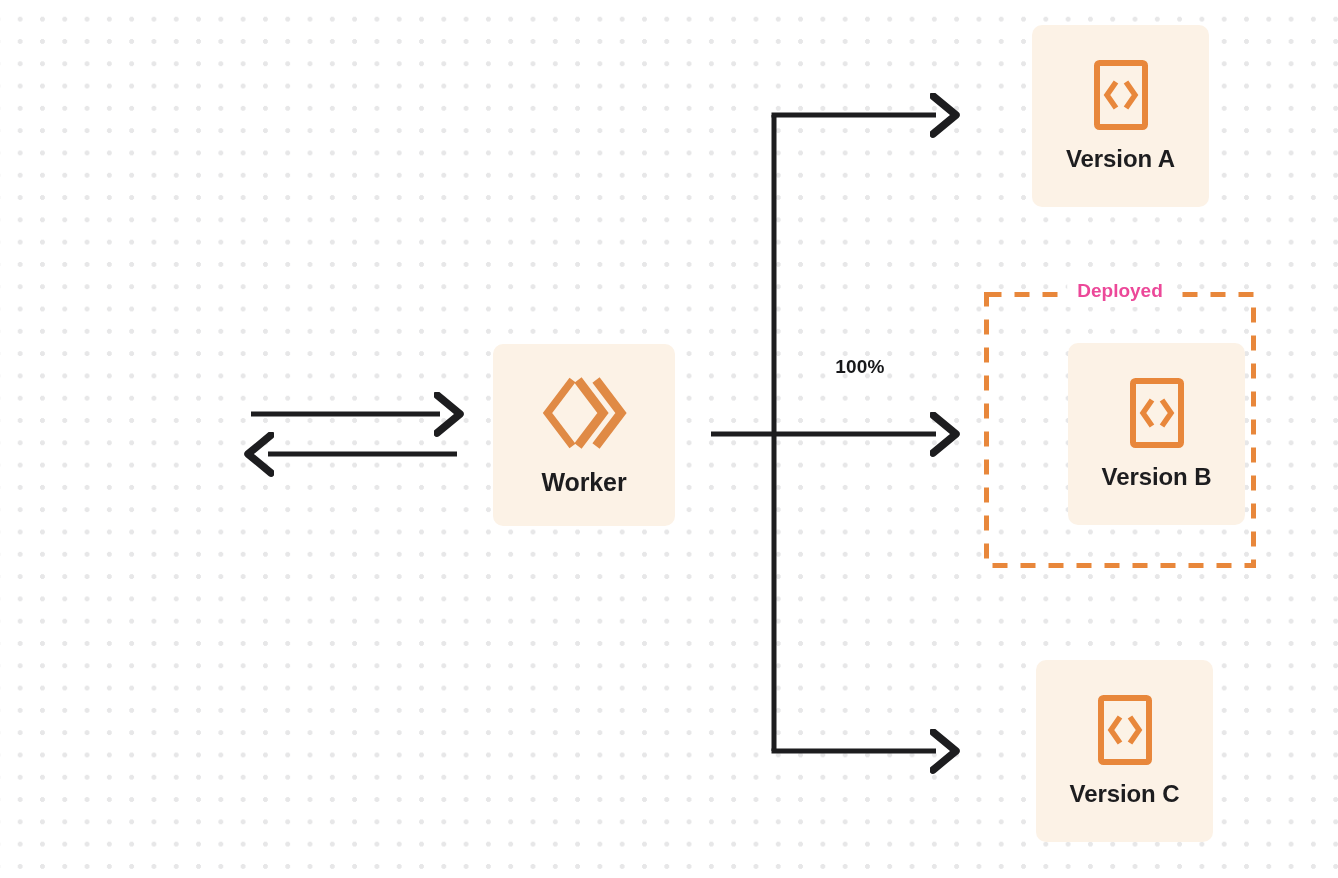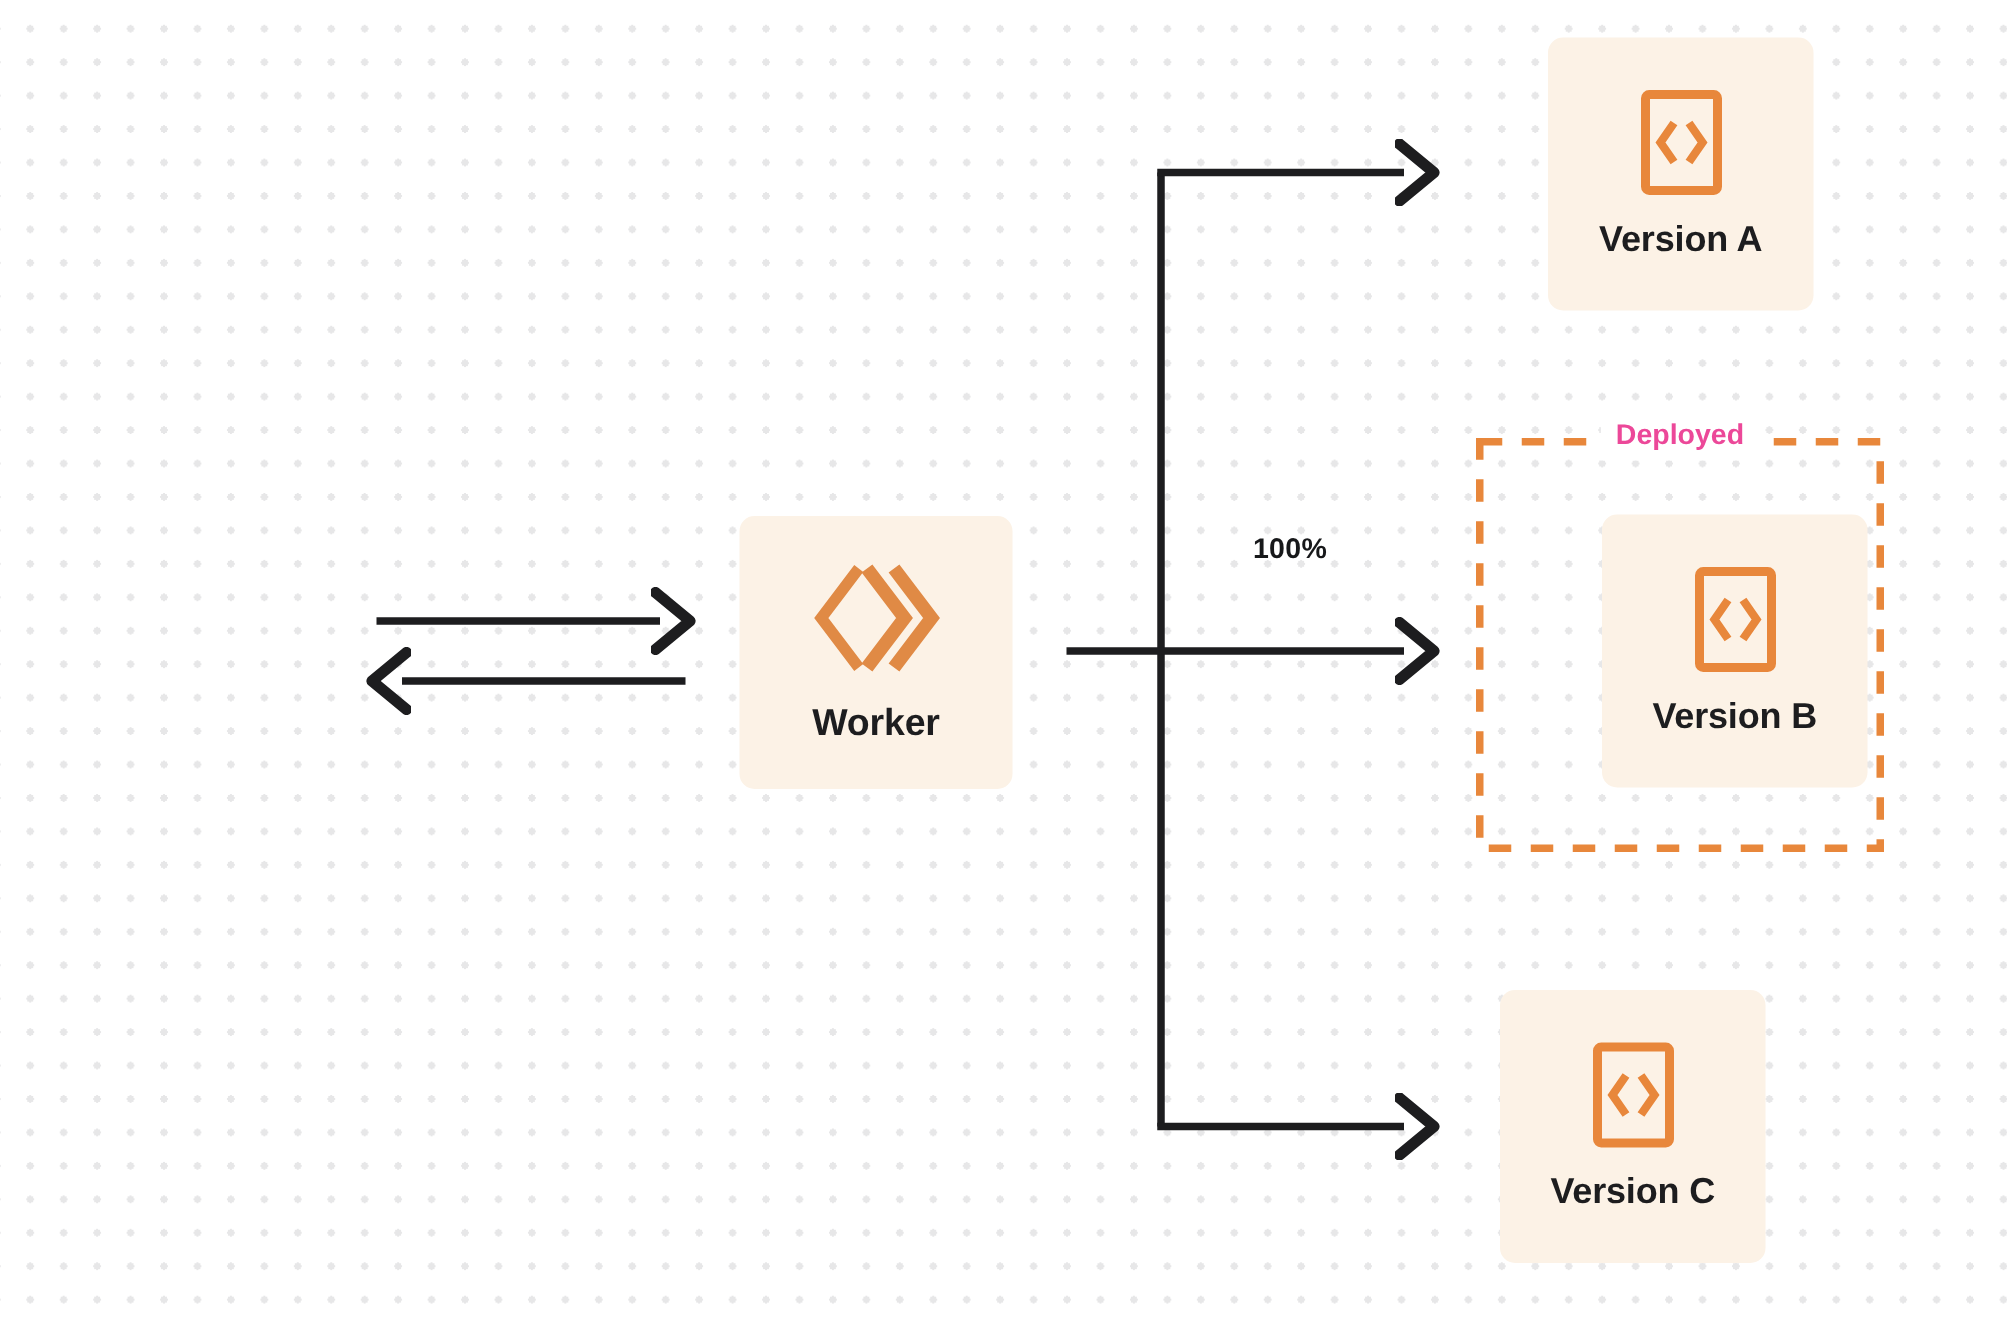--- a/index.html
+++ b/index.html
@@ -59,21 +59,21 @@
 
   
   .version-node {
     width: 177px;
     height: 182px;
     background: #fcf2e6;
   }
   .version-node .node-label { font-size: 24px; margin-top: 10px; }
   #version-a-node { left: 1032px; top: 25px; }
   #version-b-node { left: 1032px; top: 343px; margin-left: 36px; }
-  #version-c-node { left: 1000px; top: 660px; text-align: right; }
+  #version-c-node { left: 1036px; top: 660px; text-align: right; }
 
   .version-icon { width: 56px; height: 72px; }
 
   
   #deployed-group {
     position: absolute;
     left: 984px;
     top: 292px;
     width: 272px;
     height: 276px;

